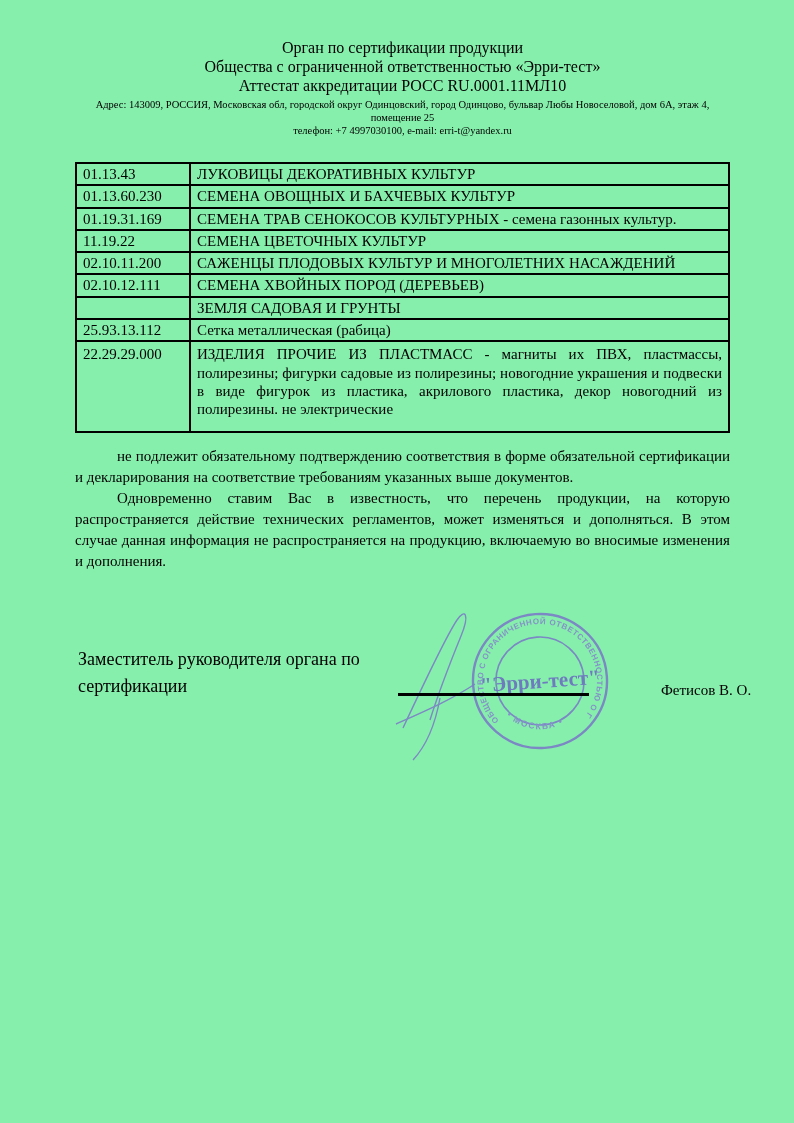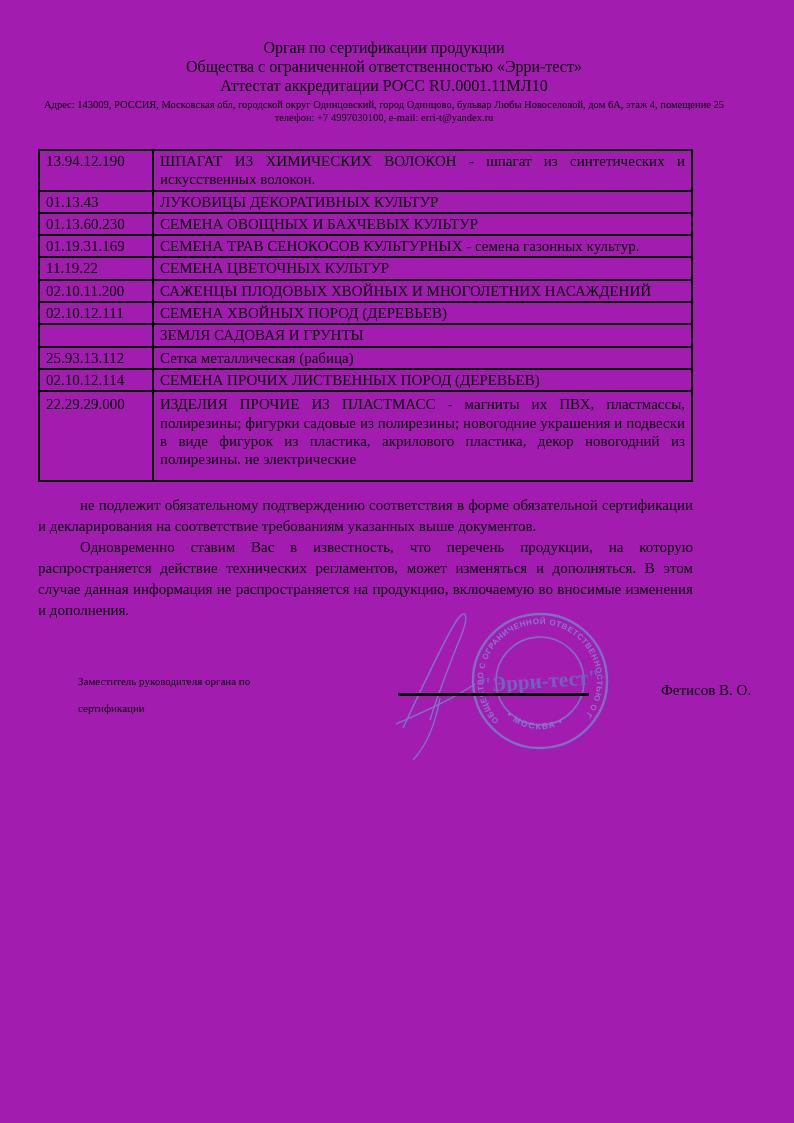--- a/index.html
+++ b/index.html
@@ -1,23 +1,23 @@
 <!DOCTYPE html>
 <html lang="ru"><head>
 <meta charset="utf-8">
 <style>
   html,body{margin:0;padding:0;background:#fff;}
   .page{
     position:relative;
     width:794px;height:1123px;
-    background:#a21caf;color:#000;
+    background:#86efac;color:#000;
     font-family:"Liberation Serif","DejaVu Serif",serif;
     overflow:hidden;
     box-sizing:border-box;
-    padding:38px 64px 0 38px;
+    padding:38px 64px 0 75px;
   }
   
   .hdr{text-align:center;}
   .hdr-line{font-size:16px;line-height:19px;}
   .hdr-addr{font-size:10.5px;line-height:13px;margin-top:3px;}
   .hdr-contact{font-size:10.5px;line-height:13px;margin-top:0;}
   
   table.products{
     border-collapse:collapse;
     width:655px;
@@ -37,21 +37,21 @@
   .body-par{
     font-size:15px;line-height:21px;
     text-align:justify;
     text-indent:42px;
     margin:0;width:655px;
   }
   .par-block{margin-top:13px;}
   
   .sig-role{
     position:absolute;left:78px;top:646px;
-    font-size:11px;line-height:27px;width:300px;margin-top:22px;
+    font-size:18px;line-height:27px;width:300px;
   }
   .sig-line{
     position:absolute;left:398px;top:693px;
     width:191px;height:3px;background:#000;z-index:3;
   }
   .sig-name{
     position:absolute;left:661px;top:682px;
     font-size:15px;z-index:1;
   }
   .stamp{position:absolute;left:469px;top:608px;z-index:1;}
@@ -66,58 +66,50 @@
     <div class="hdr-line">Орган по сертификации продукции</div>
     <div class="hdr-line">Общества с ограниченной ответственностью «Эрри-тест»</div>
     <div class="hdr-line">Аттестат аккредитации РОСС RU.0001.11МЛ10</div>
     <div class="hdr-addr">Адрес: 143009, РОССИЯ, Московская обл, городской округ Одинцовский, город Одинцово, бульвар Любы Новоселовой, дом 6А, этаж 4, помещение 25</div>
     <div class="hdr-contact">телефон: +7 4997030100, e-mail: erri-t@yandex.ru</div>
   </div>
 
   <table class="products">
     <tbody>
       <tr>
-        <td class="code">13.94.12.190</td>
-        <td class="desc">ШПАГАТ ИЗ ХИМИЧЕСКИХ ВОЛОКОН - шпагат из синтетических и искусственных волокон.</td>
-      </tr>
-      <tr>
         <td class="code">01.13.43</td>
         <td class="desc">ЛУКОВИЦЫ ДЕКОРАТИВНЫХ КУЛЬТУР</td>
       </tr>
       <tr>
         <td class="code">01.13.60.230</td>
         <td class="desc">СЕМЕНА ОВОЩНЫХ И БАХЧЕВЫХ КУЛЬТУР</td>
       </tr>
       <tr>
         <td class="code">01.19.31.169</td>
         <td class="desc">СЕМЕНА ТРАВ СЕНОКОСОВ КУЛЬТУРНЫХ - семена газонных культур.</td>
       </tr>
       <tr>
         <td class="code">11.19.22</td>
         <td class="desc">СЕМЕНА ЦВЕТОЧНЫХ КУЛЬТУР</td>
       </tr>
       <tr>
         <td class="code">02.10.11.200</td>
-        <td class="desc">САЖЕНЦЫ ПЛОДОВЫХ ХВОЙНЫХ И МНОГОЛЕТНИХ НАСАЖДЕНИЙ</td>
+        <td class="desc">САЖЕНЦЫ ПЛОДОВЫХ КУЛЬТУР И МНОГОЛЕТНИХ НАСАЖДЕНИЙ</td>
       </tr>
       <tr>
         <td class="code">02.10.12.111</td>
         <td class="desc">СЕМЕНА ХВОЙНЫХ ПОРОД (ДЕРЕВЬЕВ)</td>
       </tr>
       <tr>
         <td class="code"></td>
         <td class="desc">ЗЕМЛЯ САДОВАЯ И ГРУНТЫ</td>
       </tr>
       <tr>
         <td class="code">25.93.13.112</td>
         <td class="desc">Сетка металлическая (рабица)</td>
-      </tr>
-      <tr>
-        <td class="code">02.10.12.114</td>
-        <td class="desc">СЕМЕНА ПРОЧИХ ЛИСТВЕННЫХ ПОРОД (ДЕРЕВЬЕВ)</td>
       </tr>
       <tr class="tall">
         <td class="code">22.29.29.000</td>
         <td class="desc">ИЗДЕЛИЯ ПРОЧИЕ ИЗ ПЛАСТМАСС - магниты их ПВХ, пластмассы, полирезины; фигурки садовые из полирезины; новогодние украшения и подвески в виде фигурок из пластика, акрилового пластика, декор новогодний из полирезины. не электрические</td>
       </tr>
     </tbody>
   </table>
 
   <div class="par-block">
     <p class="body-par">не подлежит обязательному подтверждению соответствия в форме обязательной сертификации и декларирования на соответствие требованиям указанных выше документов.</p>

